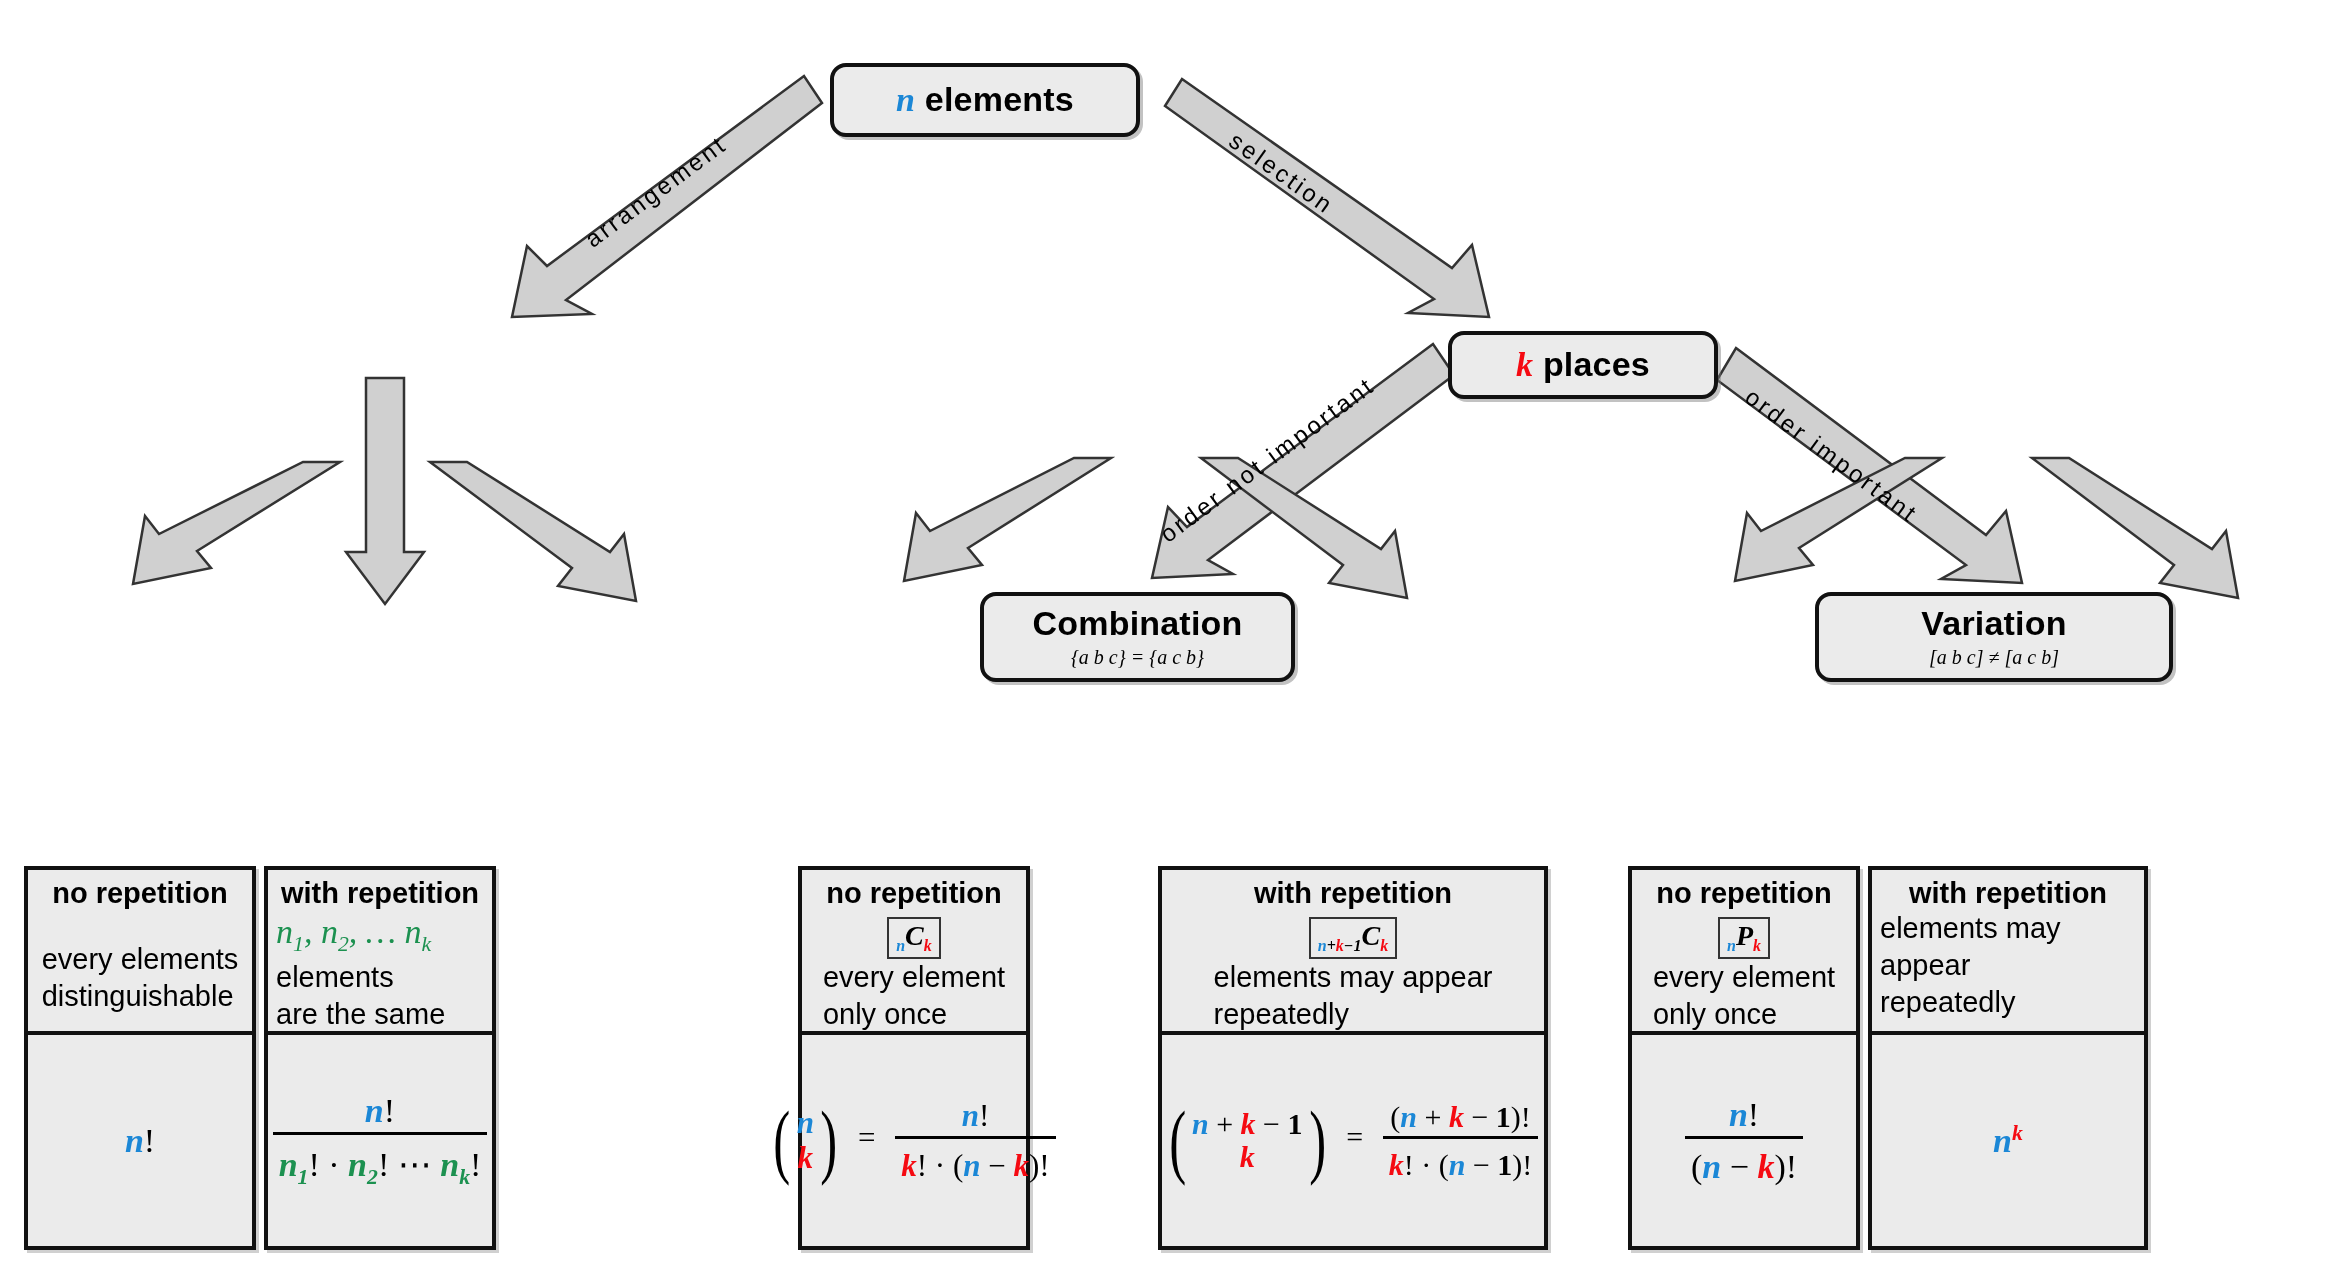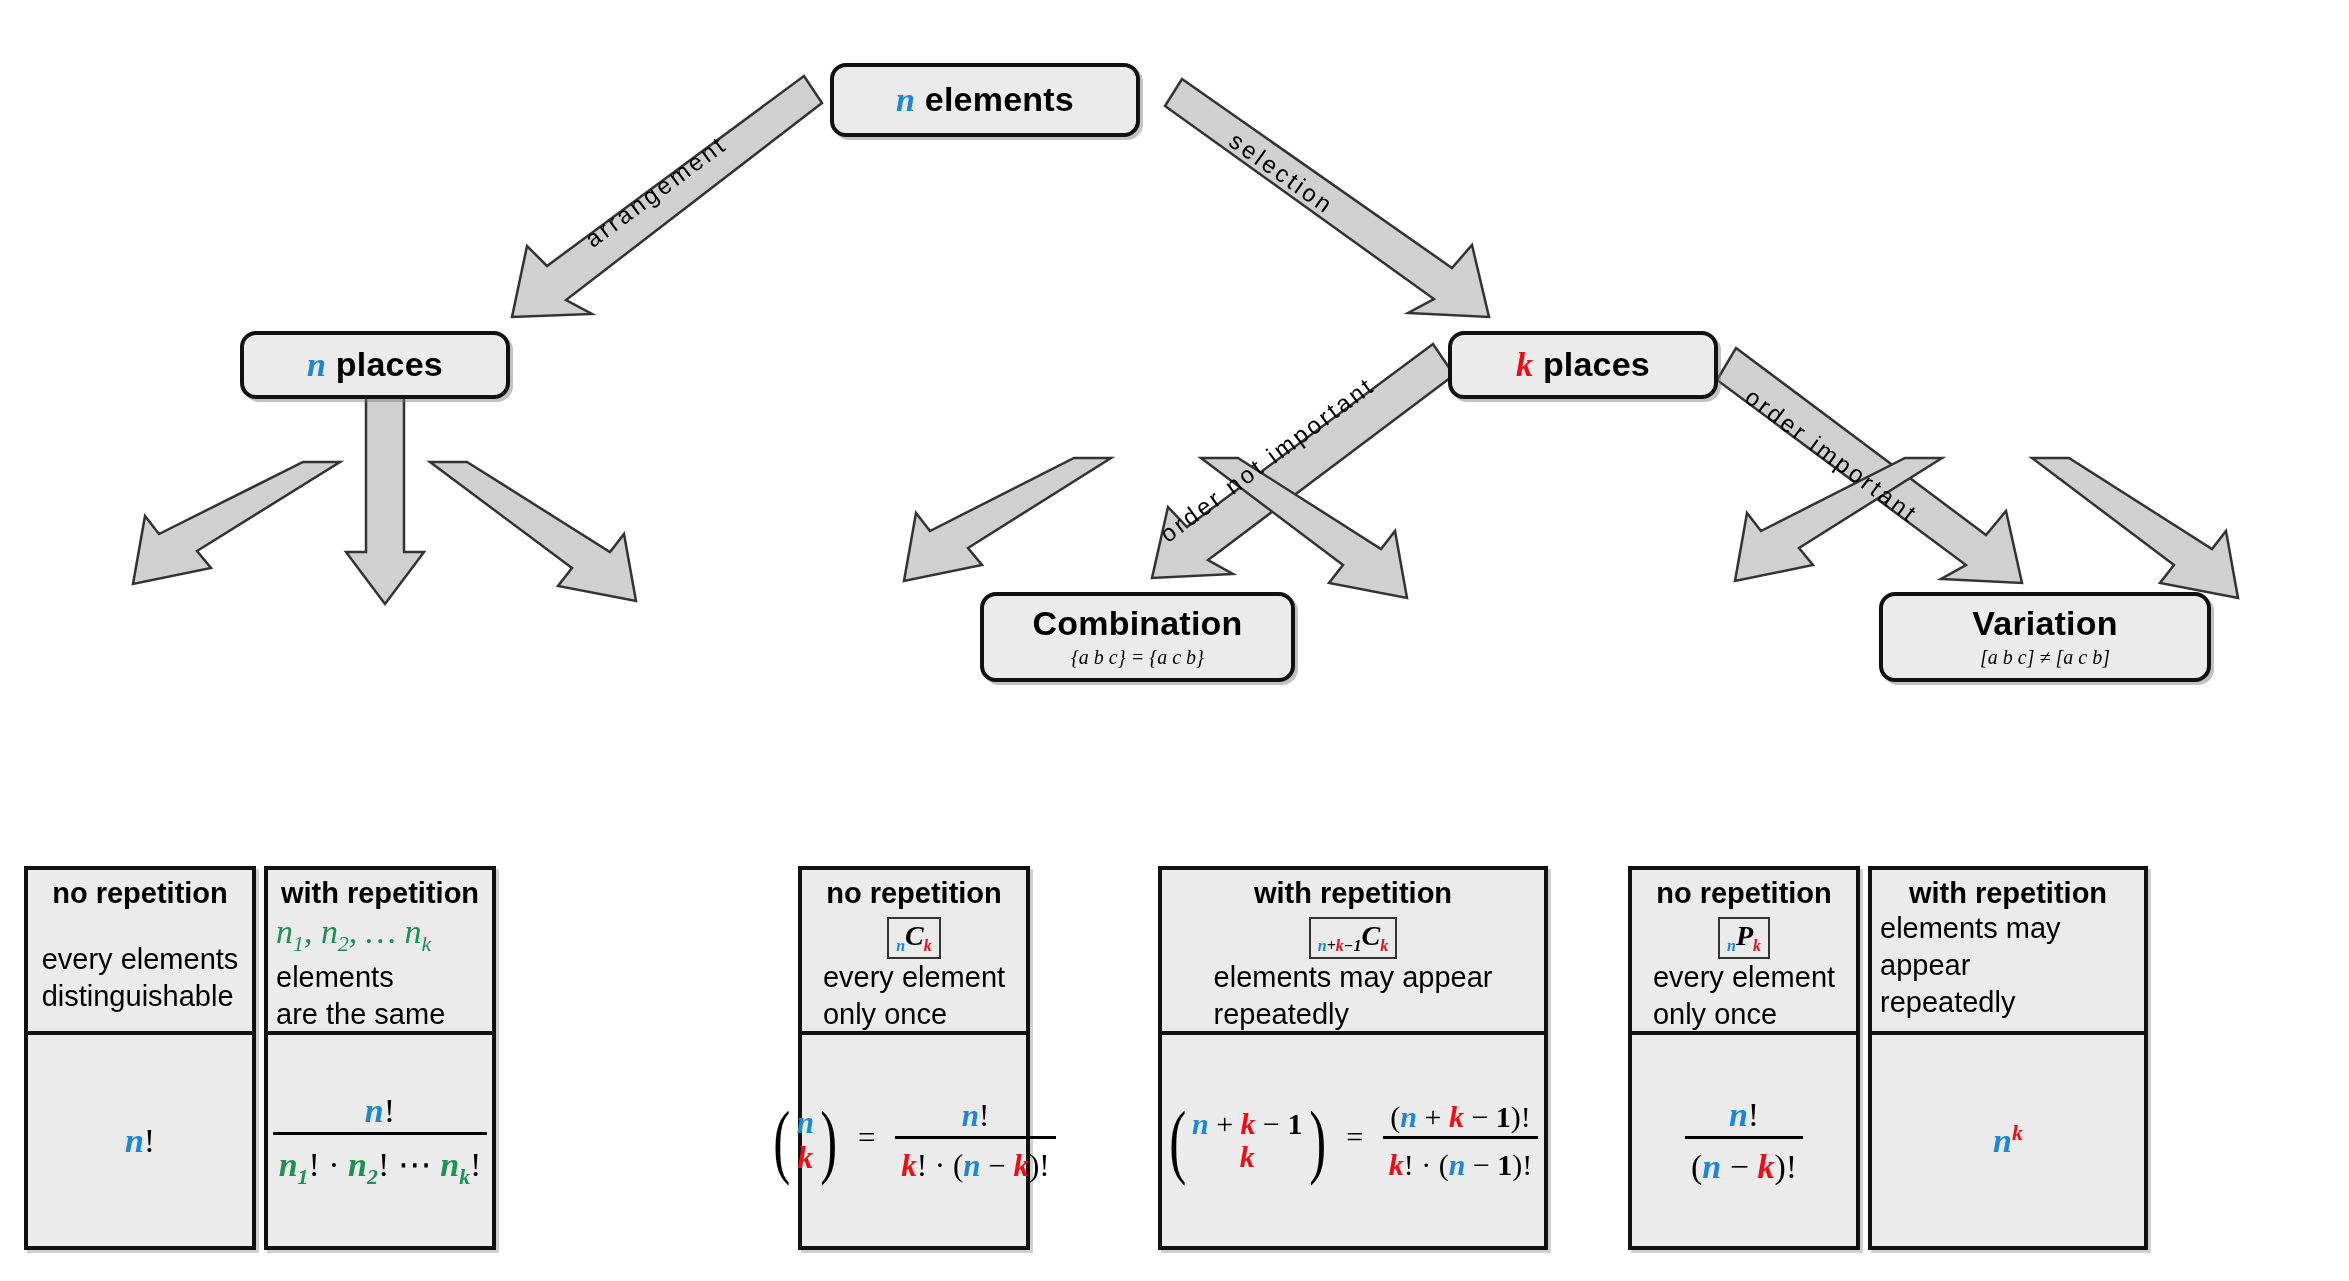--- a/index.html
+++ b/index.html
@@ -191,35 +191,32 @@
     <path class="ar" d="M 1201 458 L 1238 458 L 1381 549 L 1395 531 L 1407 598 L 1329 583 L 1343 565 Z"></path>
 
     <path class="ar" d="M 1905 458 L 1942 458 L 1799 548 L 1813 565 L 1735 581 L 1747 513 L 1761 531 Z"></path>
     <path class="ar" d="M 2032 458 L 2069 458 L 2212 549 L 2226 531 L 2238 598 L 2160 583 L 2174 565 Z"></path>
   </svg>
 
   <div class="node" style="left:830px; top:63px; width:310px; height:74px;">
     <div class="title"><i class="math"><b class="mn">n</b></i><span> elements</span></div>
   </div>
 
-  <div class="node" style="left:240px; top:331px; width:270px; height:68px;">
-    <div class="title"><i class="math"><b class="mn">n</b></i><span> places</span></div>
-  </div>
 
   <div class="node" style="left:1448px; top:331px; width:270px; height:68px;">
     <div class="title"><i class="math"><b class="mk">k</b></i><span> places</span></div>
   </div>
 
 
   <div class="node" style="left:980px; top:592px; width:315px; height:90px;">
     <div class="title">Combination</div>
     <div class="sub">{a b c} = {a c b}</div>
   </div>
 
-  <div class="node" style="left:1879px; top:592px; width:332px; height:90px;">
+  <div class="node" style="left:1815px; top:592px; width:358px; height:90px;">
     <div class="title">Variation</div>
     <div class="sub">[a b c] ≠ [a c b]</div>
   </div>
 
   <div class="edge-label" style="left:588px; top:228px; transform:rotate(-36.5deg);">arrangement</div>
   <div class="edge-label" style="left:1232px; top:124px; transform:rotate(35.5deg);">selection</div>
   <div class="edge-label" style="left:1163px; top:523px; transform:rotate(-36.5deg);">order not important</div>
   <div class="edge-label" style="left:1748px; top:380px; transform:rotate(36.5deg);">order important</div>
 
   <div class="leaf tall" style="left:24px; top:866px; width:232px; height:384px;">

